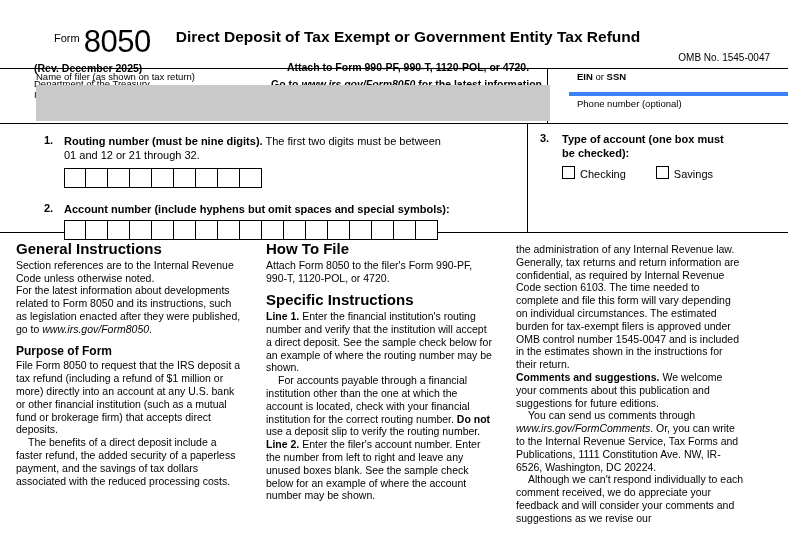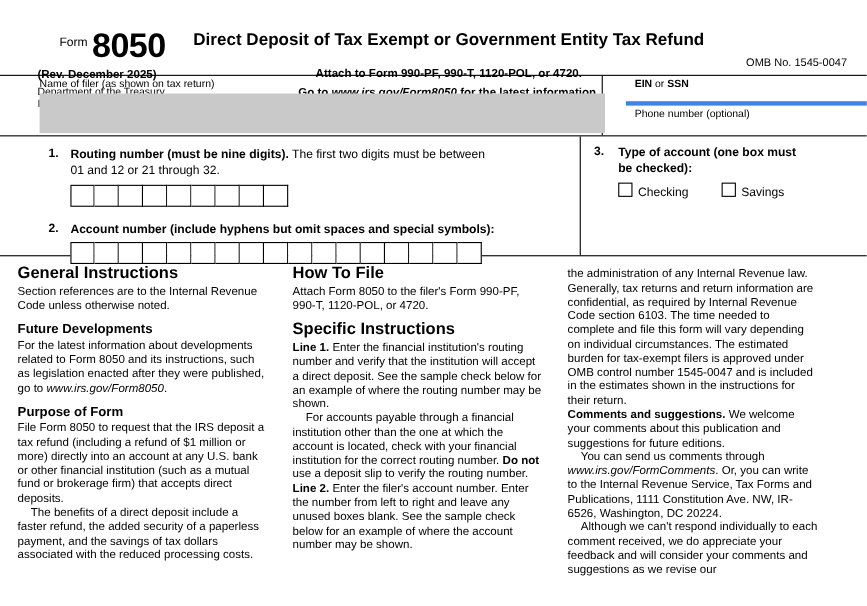--- a/index.html
+++ b/index.html
@@ -34,21 +34,21 @@
     width: 130px;
   }
   .form-word {
     font-size: 11px;
     display: inline-block;
     vertical-align: 10px;
     margin-left: 20px;
   }
   .form-number {
     font-size: 31px;
-    font-weight: bold;
+    font-weight: normal;
     letter-spacing: -0.5px;
     display: inline-block;
     margin-left: 4px;
   }
   .rev-line {
     position: absolute;
     left: 34px;
     top: 62px;
     font-size: 10.5px;
     font-weight: bold;
@@ -339,21 +339,20 @@
       </div>
     </div>
   </div>
 
   <div class="instructions">
     <div class="cols">
 
       <div class="col">
         <h2>General Instructions</h2>
         <p>Section references are to the Internal Revenue Code unless otherwise noted.</p>
-        <h3>Future Developments</h3>
         <p>
           <span>For the latest information about developments related to Form 8050 and its instructions, such as legislation enacted after they were published, go to </span><i>www.irs.gov/Form8050</i><span>.</span>
         </p>
         <h3>Purpose of Form</h3>
         <p>File Form 8050 to request that the IRS deposit a tax refund (including a refund of $1 million or more) directly into an account at any U.S. bank or other financial institution (such as a mutual fund or brokerage firm) that accepts direct deposits.</p>
         <p class="ind">The benefits of a direct deposit include a faster refund, the added security of a paperless payment, and the savings of tax dollars associated with the reduced processing costs.</p>
       </div>
 
       <div class="col">
         <h2>How To File</h2>

